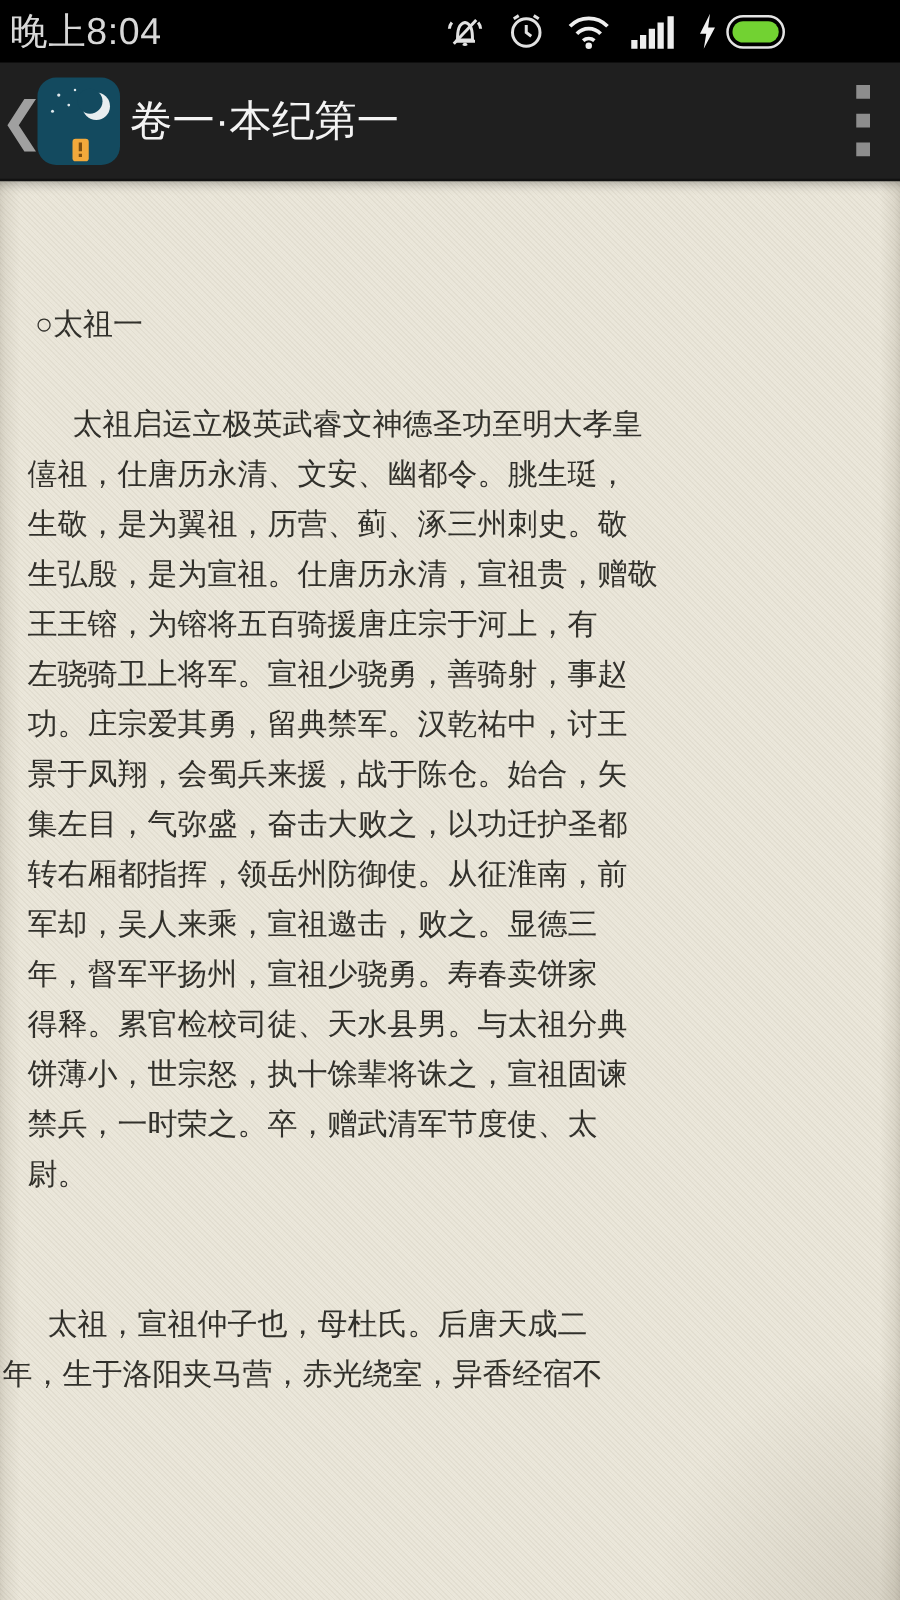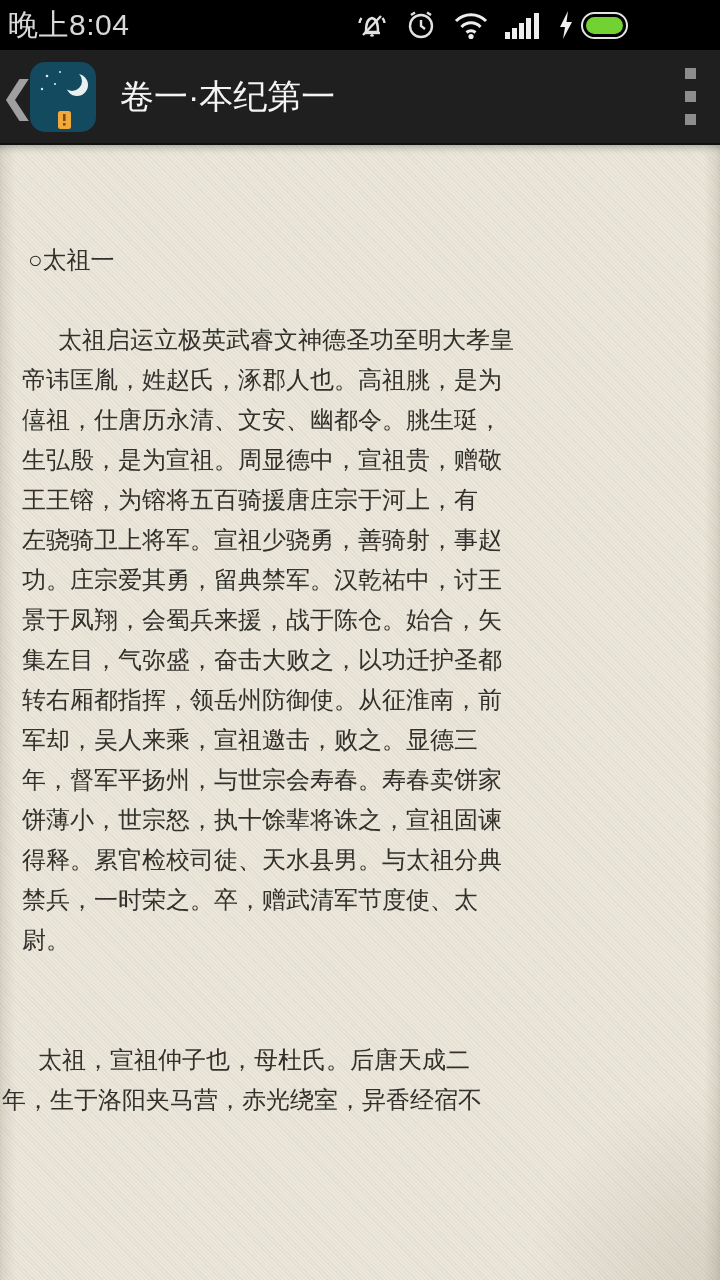--- a/index.html
+++ b/index.html
@@ -36,21 +36,21 @@
   .back-btn{
     color:#a0a0a0;font-size:42px;line-height:95px;width:28px;text-align:center;
     flex:0 0 auto;
   }
   .app-icon{
     width:66px;height:70px;border-radius:15px;background:var(--icon-bg);
     flex:0 0 auto;margin-left:2px;overflow:hidden;
   }
   .header-title{
     color:var(--title-col);font-size:34px;font-weight:normal;
-    margin-left:24px;white-space:nowrap;flex:1 1 auto;
+    margin-left:8px;white-space:nowrap;flex:1 1 auto;
   }
   .overflow-btn{
     width:44px;height:95px;display:flex;flex-direction:column;
     justify-content:center;align-items:center;gap:12px;flex:0 0 auto;
     margin-right:8px;
   }
   .overflow-btn i{display:block;width:11px;height:11px;background:#8d8d8d;}
   
   .page{
     position:absolute;top:145px;left:0;width:720px;height:1135px;
@@ -171,33 +171,33 @@
       <i></i>
     </span>
   </div>
 
   <div class="page" id="page">
       <div class="block heading">
         <div class="tline">○太祖一</div>
       </div>
       <div class="block para p1">
         <div class="tline indent">太祖启运立极英武睿文神德圣功至明大孝皇</div>
-        <div class="tline">帝讳匡胤，姓赵氏，涿郡人也。高祖朓，是为</div>
         <div class="tline">僖祖，仕唐历永清、文安、幽都令。朓生珽，</div>
-        <div class="tline">生弘殷，是为宣祖。周显德中，宣祖贵，赠敬</div>
+        <div class="tline">生敬，是为翼祖，历营、蓟、涿三州刺史。敬</div>
+        <div class="tline">生弘殷，是为宣祖。仕唐历永清，宣祖贵，赠敬</div>
         <div class="tline">王王镕，为镕将五百骑援唐庄宗于河上，有</div>
         <div class="tline">左骁骑卫上将军。宣祖少骁勇，善骑射，事赵</div>
         <div class="tline">功。庄宗爱其勇，留典禁军。汉乾祐中，讨王</div>
         <div class="tline">景于凤翔，会蜀兵来援，战于陈仓。始合，矢</div>
         <div class="tline">集左目，气弥盛，奋击大败之，以功迁护圣都</div>
         <div class="tline">转右厢都指挥，领岳州防御使。从征淮南，前</div>
         <div class="tline">军却，吴人来乘，宣祖邀击，败之。显德三</div>
-        <div class="tline">年，督军平扬州，与世宗会寿春。寿春卖饼家</div>
+        <div class="tline">年，督军平扬州，宣祖少骁勇。寿春卖饼家</div>
+        <div class="tline">得释。累官检校司徒、天水县男。与太祖分典</div>
         <div class="tline">饼薄小，世宗怒，执十馀辈将诛之，宣祖固谏</div>
-        <div class="tline">得释。累官检校司徒、天水县男。与太祖分典</div>
         <div class="tline">禁兵，一时荣之。卒，赠武清军节度使、太</div>
         <div class="tline">尉。</div>
       </div>
       <div class="block para p2">
         <div class="tline indent">太祖，宣祖仲子也，母杜氏。后唐天成二</div>
         <div class="tline">年，生于洛阳夹马营，赤光绕室，异香经宿不</div>
       </div>
     </div>
 
 </div>

